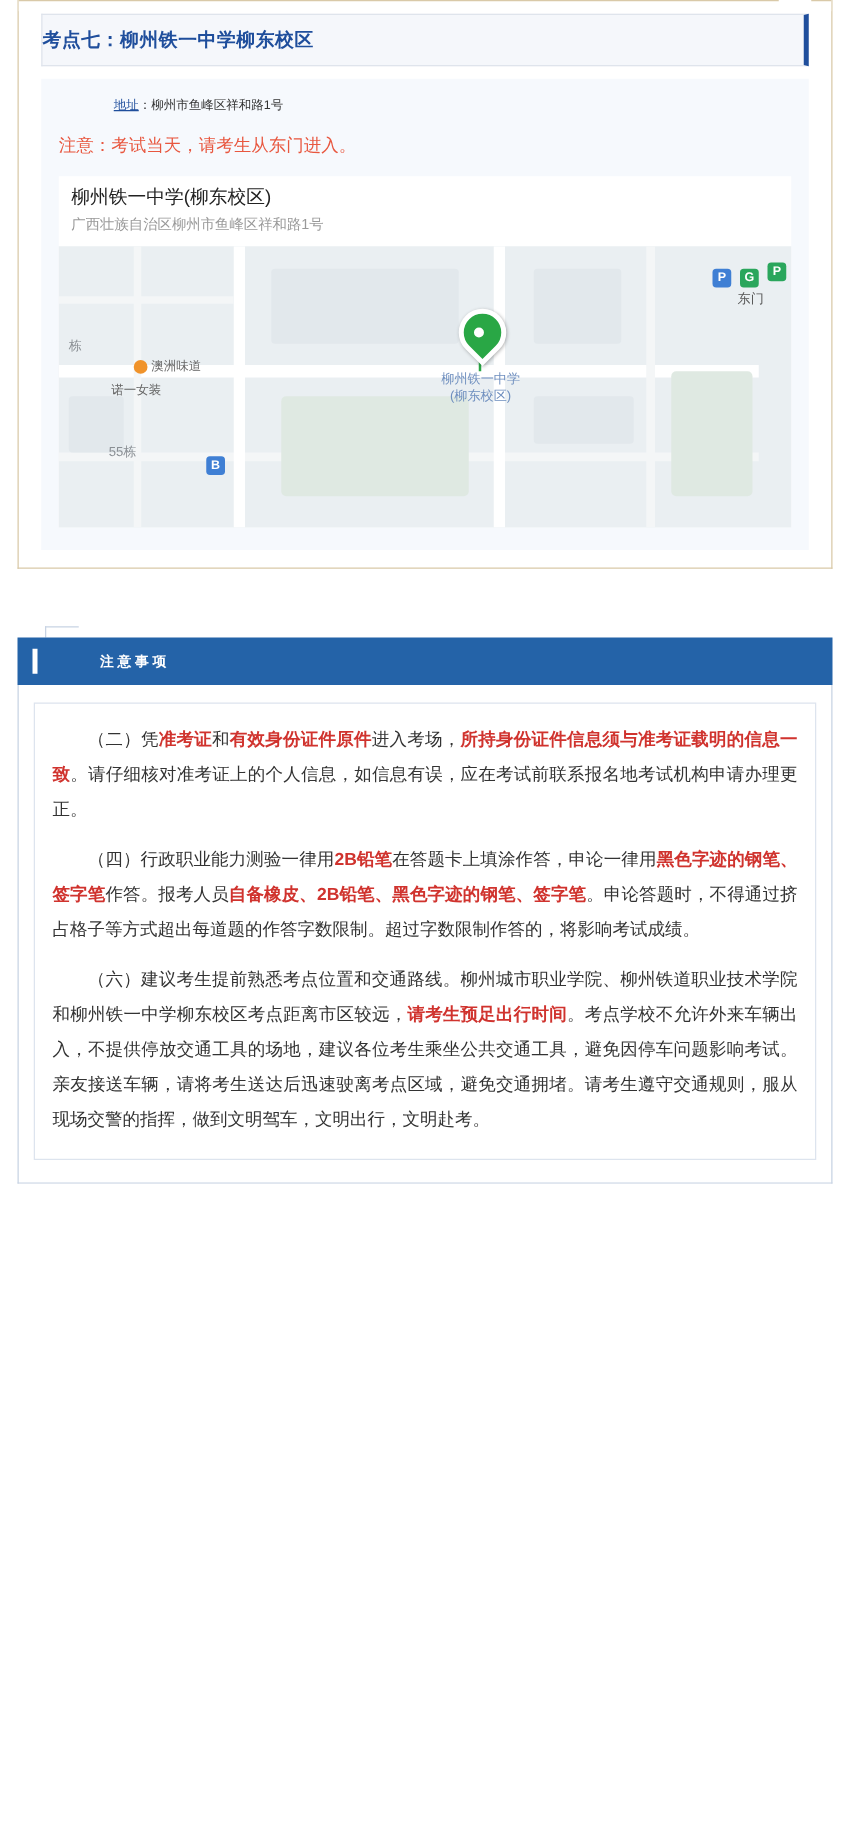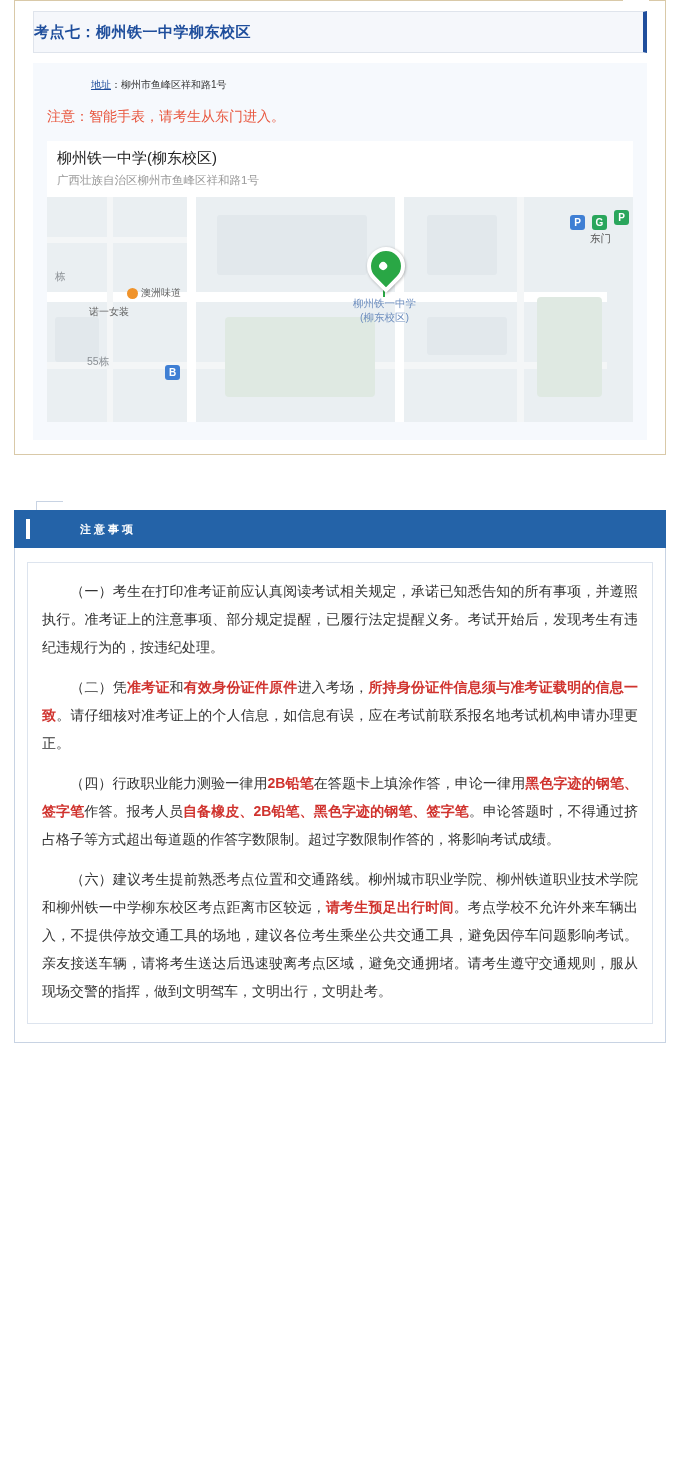--- a/index.html
+++ b/index.html
@@ -277,21 +277,21 @@
     <div class="site-card-topbar"></div>
 
     <div class="site-title-wrap">
       <div class="site-title">考点七：柳州铁一中学柳东校区</div>
     </div>
 
     <div class="site-body">
       <div class="addr-line">
         <span class="addr-label">地址</span><span>：柳州市鱼峰区祥和路1号</span>
       </div>
-      <div class="notice-line">注意：智能手表，请考生从东门进入。</div>
+      <div class="notice-line">注意：考试当天，请考生从东门进入。</div>
 
       <div class="map-block">
         <div class="map-head">
           <div class="map-name">柳州铁一中学(柳东校区)</div>
           <div class="map-sub">广西壮族自治区柳州市鱼峰区祥和路1号</div>
         </div>
 
         <div class="map-canvas">
 
           <div class="road" style="left:0;top:95px;width:560px;height:10px;"></div>
@@ -307,21 +307,21 @@
           <div class="block-shape" style="left:380px;top:120px;width:80px;height:38px;"></div>
           <div class="green-shape" style="left:178px;top:120px;width:150px;height:80px;"></div>
           <div class="green-shape" style="left:490px;top:100px;width:65px;height:100px;"></div>
           <div class="block-shape" style="left:8px;top:120px;width:44px;height:45px;"></div>
 
           <div class="pin-stem"></div>
           <div class="map-pin"></div>
           <div class="map-label" style="left:280px;top:100px;width:115px;">柳州铁一中学
 (柳东校区)</div>
 
-          <div class="poi" style="left:80px;top:89px;">
+          <div class="poi" style="left:60px;top:89px;">
             <span class="poi-dot orange"></span>
             <span>澳洲味道</span>
           </div>
           <div class="poi" style="left:42px;top:108px;">
             <span>诺一女装</span>
           </div>
           <div class="bldg-label" style="left:8px;top:73px;">栋</div>
           <div class="bldg-label" style="left:40px;top:158px;">55栋</div>
 
           <div class="sq-icon sq-blue" style="left:523px;top:18px;">P</div>
@@ -337,21 +337,20 @@
 
   <div class="gap"></div>
 
   <div class="notes-wrap">
     <div class="notes-top-tick"></div>
     <div class="notes-header">
       <span class="notes-header-title">注意事项</span>
     </div>
     <div class="notes-body">
       <div class="notes-inner" id="notes-inner">
-          <p class="para"><span class="ind" style="width: 28px;"></span><span>（一）考生在打印准考证前应认真阅读考试相关规定，承诺已知悉告知的所有事项，并遵照执行。准考证上的注意事项、部分规定提醒，已履行法定提醒义务。考试开始后，发现考生有违纪违规行为的，按违纪处理。</span></p>
           <p class="para"><span class="ind" style="width: 28px;"></span><span>（二）凭</span><span class="hl">准考证</span><span>和</span><span class="hl">有效身份证件原件</span><span>进入考场，</span><span class="hl">所持身份证件信息须与准考证载明的信息一致</span><span>。请仔细核对准考证上的个人信息，如信息有误，应在考试前联系报名地考试机构申请办理更正。</span></p>
           <p class="para"><span class="ind" style="width: 28px;"></span><span>（四）行政职业能力测验一律用</span><span class="hl">2B铅笔</span><span>在答题卡上填涂作答，申论一律用</span><span class="hl">黑色字迹的钢笔、签字笔</span><span>作答。报考人员</span><span class="hl">自备橡皮、2B铅笔、黑色字迹的钢笔、签字笔</span><span>。申论答题时，不得通过挤占格子等方式超出每道题的作答字数限制。超过字数限制作答的，将影响考试成绩。</span></p>
           <p class="para"><span class="ind" style="width: 28px;"></span><span>（六）建议考生提前熟悉考点位置和交通路线。柳州城市职业学院、柳州铁道职业技术学院和柳州铁一中学柳东校区考点距离市区较远，</span><span class="hl">请考生预足出行时间</span><span>。考点学校不允许外来车辆出入，不提供停放交通工具的场地，建议各位考生乘坐公共交通工具，避免因停车问题影响考试。亲友接送车辆，请将考生送达后迅速驶离考点区域，避免交通拥堵。请考生遵守交通规则，服从现场交警的指挥，做到文明驾车，文明出行，文明赴考。</span></p>
         </div>
     </div>
   </div>
 
 </div>
 
 </body></html>

